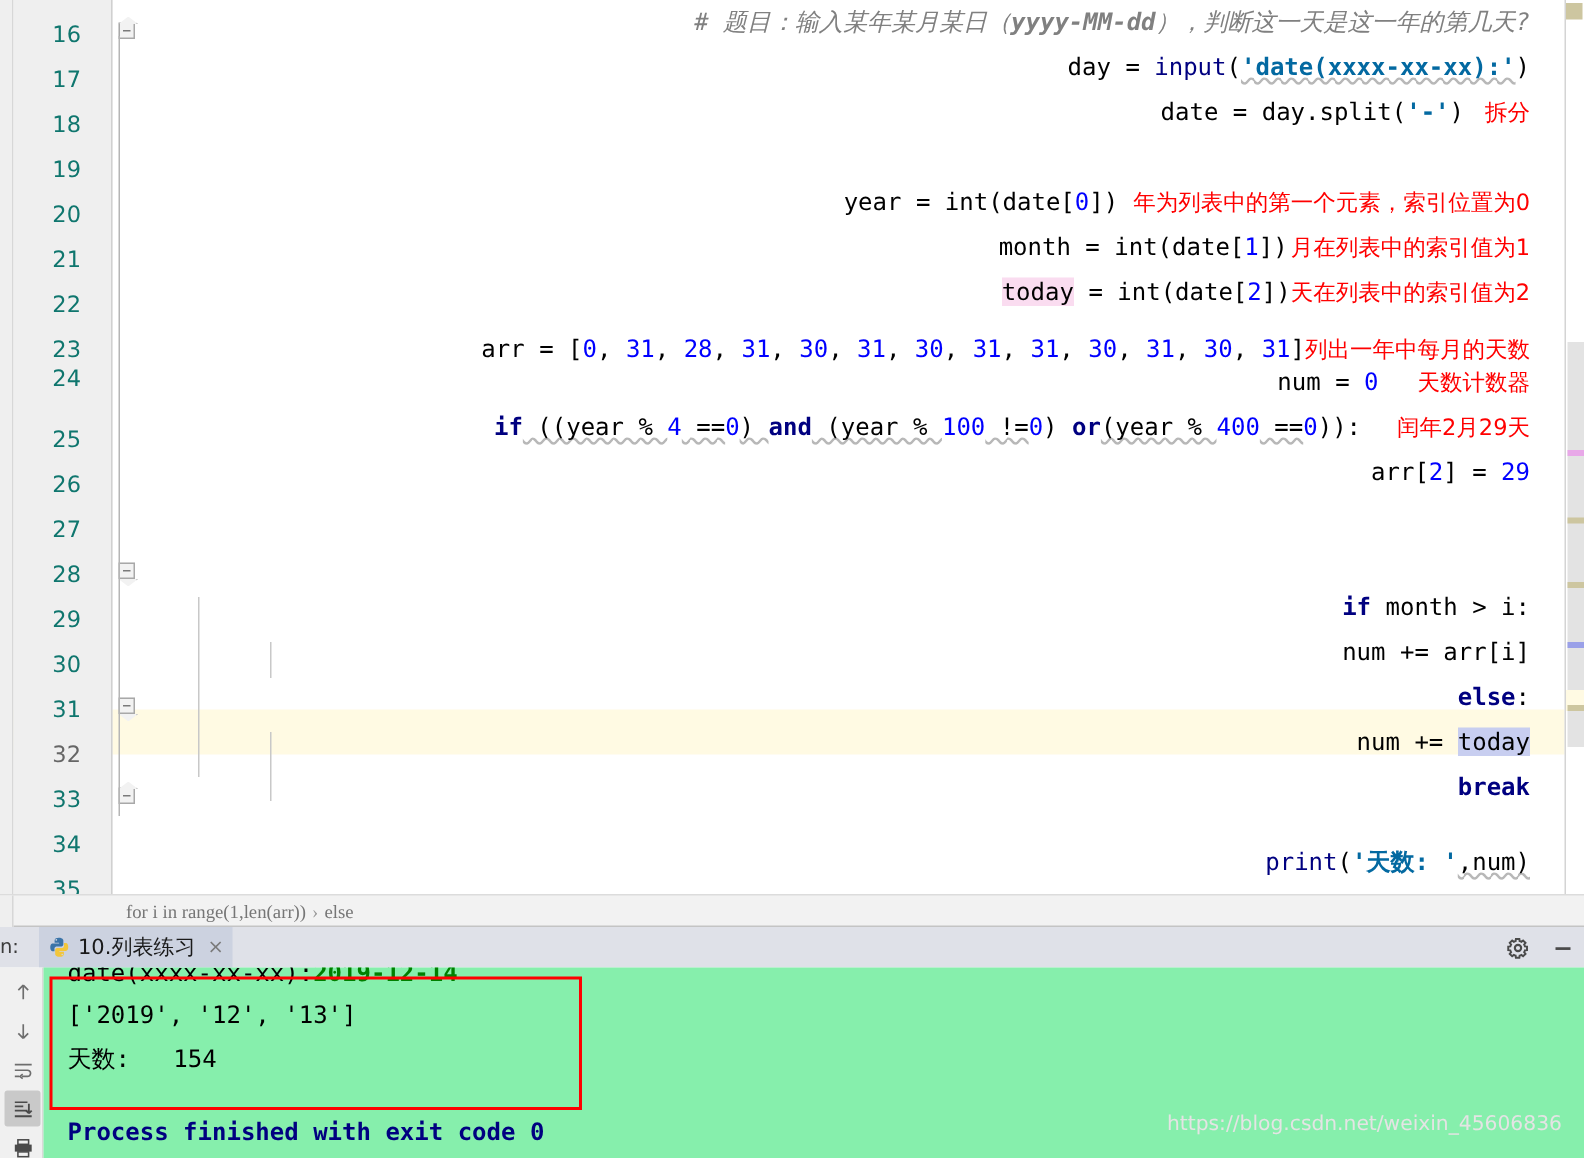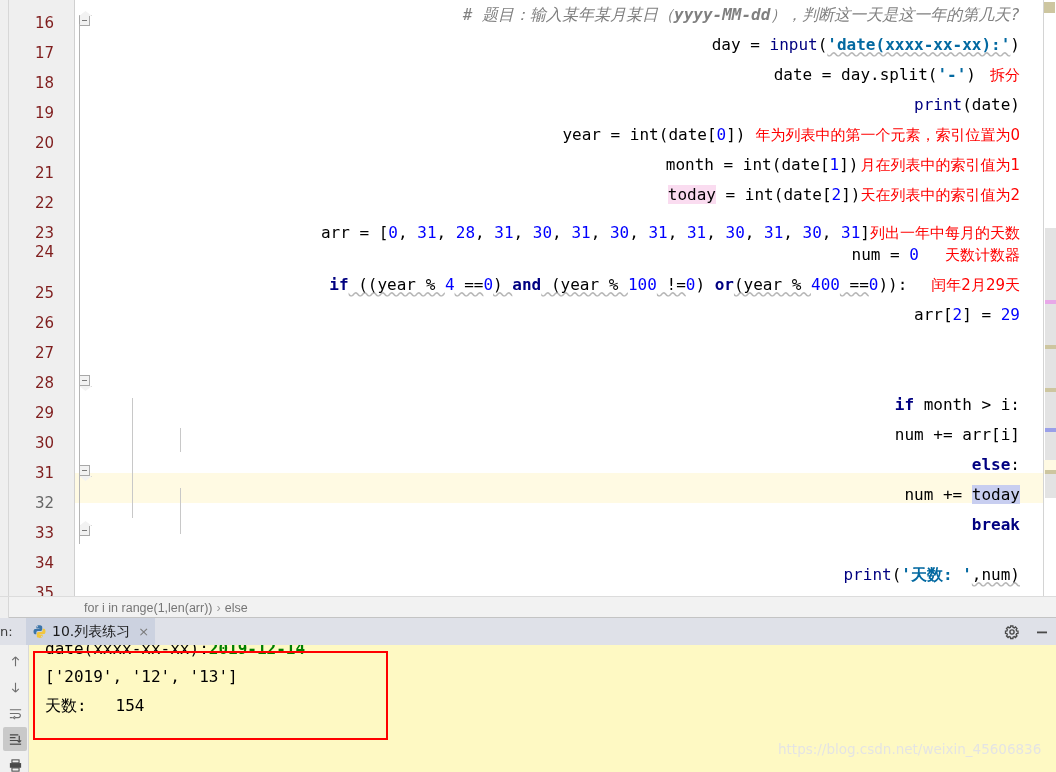--- a/index.html
+++ b/index.html
@@ -51,21 +51,21 @@
   }
   .ln {
     position: absolute;
     left: 0;
     width: 45px;
     height: 30px;
     line-height: 30px;
     text-align: right;
     font-family: "DejaVu Sans", "Liberation Sans", sans-serif;
     font-size: 15px;
-    color: #7f1d1d;
+    color: #0f766e;
   }
   .ln.current { color: #666666; }
 
   
   .fold {
     position: absolute;
     left: 52px;
     width: 14px; height: 30px;
   }
   .fold .box {
@@ -168,21 +168,21 @@
     background: #f2f2f2;
     border-top: 1px solid #dcdcdc;
     border-bottom: 1px solid #c4c4c4;
   }
   .breadcrumb .crumbs {
     position: absolute;
     left: 84px; top: 0;
     height: 22px; line-height: 22px;
     font-size: 12.5px;
     color: #767676;
-    font-family: Liberation Sans, sans-serif;
+    font-family: Liberation Serif, serif;
   }
   .breadcrumb .sep { color: #9a9a9a; padding: 0 4px; }
   .breadcrumb .bc-left-strip {
     position: absolute; left: 0; top: 0;
     width: 9px; height: 22px;
     background: #efefef; border-right: 1px solid #d7d7d7;
   }
 
   
   .runpanel {
@@ -249,21 +249,21 @@
     width: 24px; height: 24px;
     display: flex; align-items: center; justify-content: center;
   }
   .tool-btn.active { background: #c9c9c9; border-radius: 2px; }
 
   
   .console {
     position: absolute;
     left: 29px; top: 27px;
     width: 1027px; height: 127px;
-    background: #fef9c3;
+    background: #86efac;
     overflow: hidden;
   }
   .cline {
     position: absolute;
     left: 16px;
     font-family: "DejaVu Sans Mono", "Liberation Mono", monospace;
     font-size: 16px;
     white-space: nowrap;
   }
   .c-black { color: #000000; }
@@ -374,23 +374,20 @@
       </div>
 
       <div class="row" style="top:30px;">
         <span class="code">day = </span><span class="code fn">input</span><span class="code">(</span><span class="code str squig">'date(xxxx-xx-xx):'</span><span class="code">)</span>
       </div>
 
       <div class="row" style="top:60px;">
         <span class="code">date = day.split(</span><span class="code str">'-'</span><span class="code">)</span><span class="note" style="margin-left:14px;">拆分</span>
       </div>
 
-      <div class="row" style="top:90px;">
-        <span class="code fn">print</span><span class="code">(date)</span>
-      </div>
 
       <div class="row" style="top:120px;">
         <span class="code">year = int(date[</span><span class="code num">0</span><span class="code">])</span><span class="note" style="margin-left:10px;">年为列表中的第一个元素，索引位置为0</span>
       </div>
 
       <div class="row" style="top:150px;">
         <span class="code">month = int(date[</span><span class="code num">1</span><span class="code">])</span><span class="note" style="margin-left:2px;">月在列表中的索引值为1</span>
       </div>
 
       <div class="row" style="top:180px;">
@@ -527,19 +524,20 @@
     </div>
 
     <div class="console">
       <div class="cline" style="top:-6px;">
         <span class="c-black">date(xxxx-xx-xx):</span><span class="c-green">2019-12-14</span>
       </div>
       <div class="cline c-black" style="top:22px;">['2019', '12', '13']</div>
       <div class="cline" style="top:51px;">
         <span class="c-black">天数:</span><span class="c-black" style="white-space:pre;">   </span><span class="c-black">154</span>
       </div>
+      <div class="cline c-blue" style="top:100px;">Process finished with exit code 0</div>
     </div>
 
     <div class="red-box" style="left:33px; top:33px; width:355px; height:89px;"></div>
   </div>
 
   <div class="watermark">https://blog.csdn.net/weixin_45606836</div>
 </div>
 
 </body></html>

